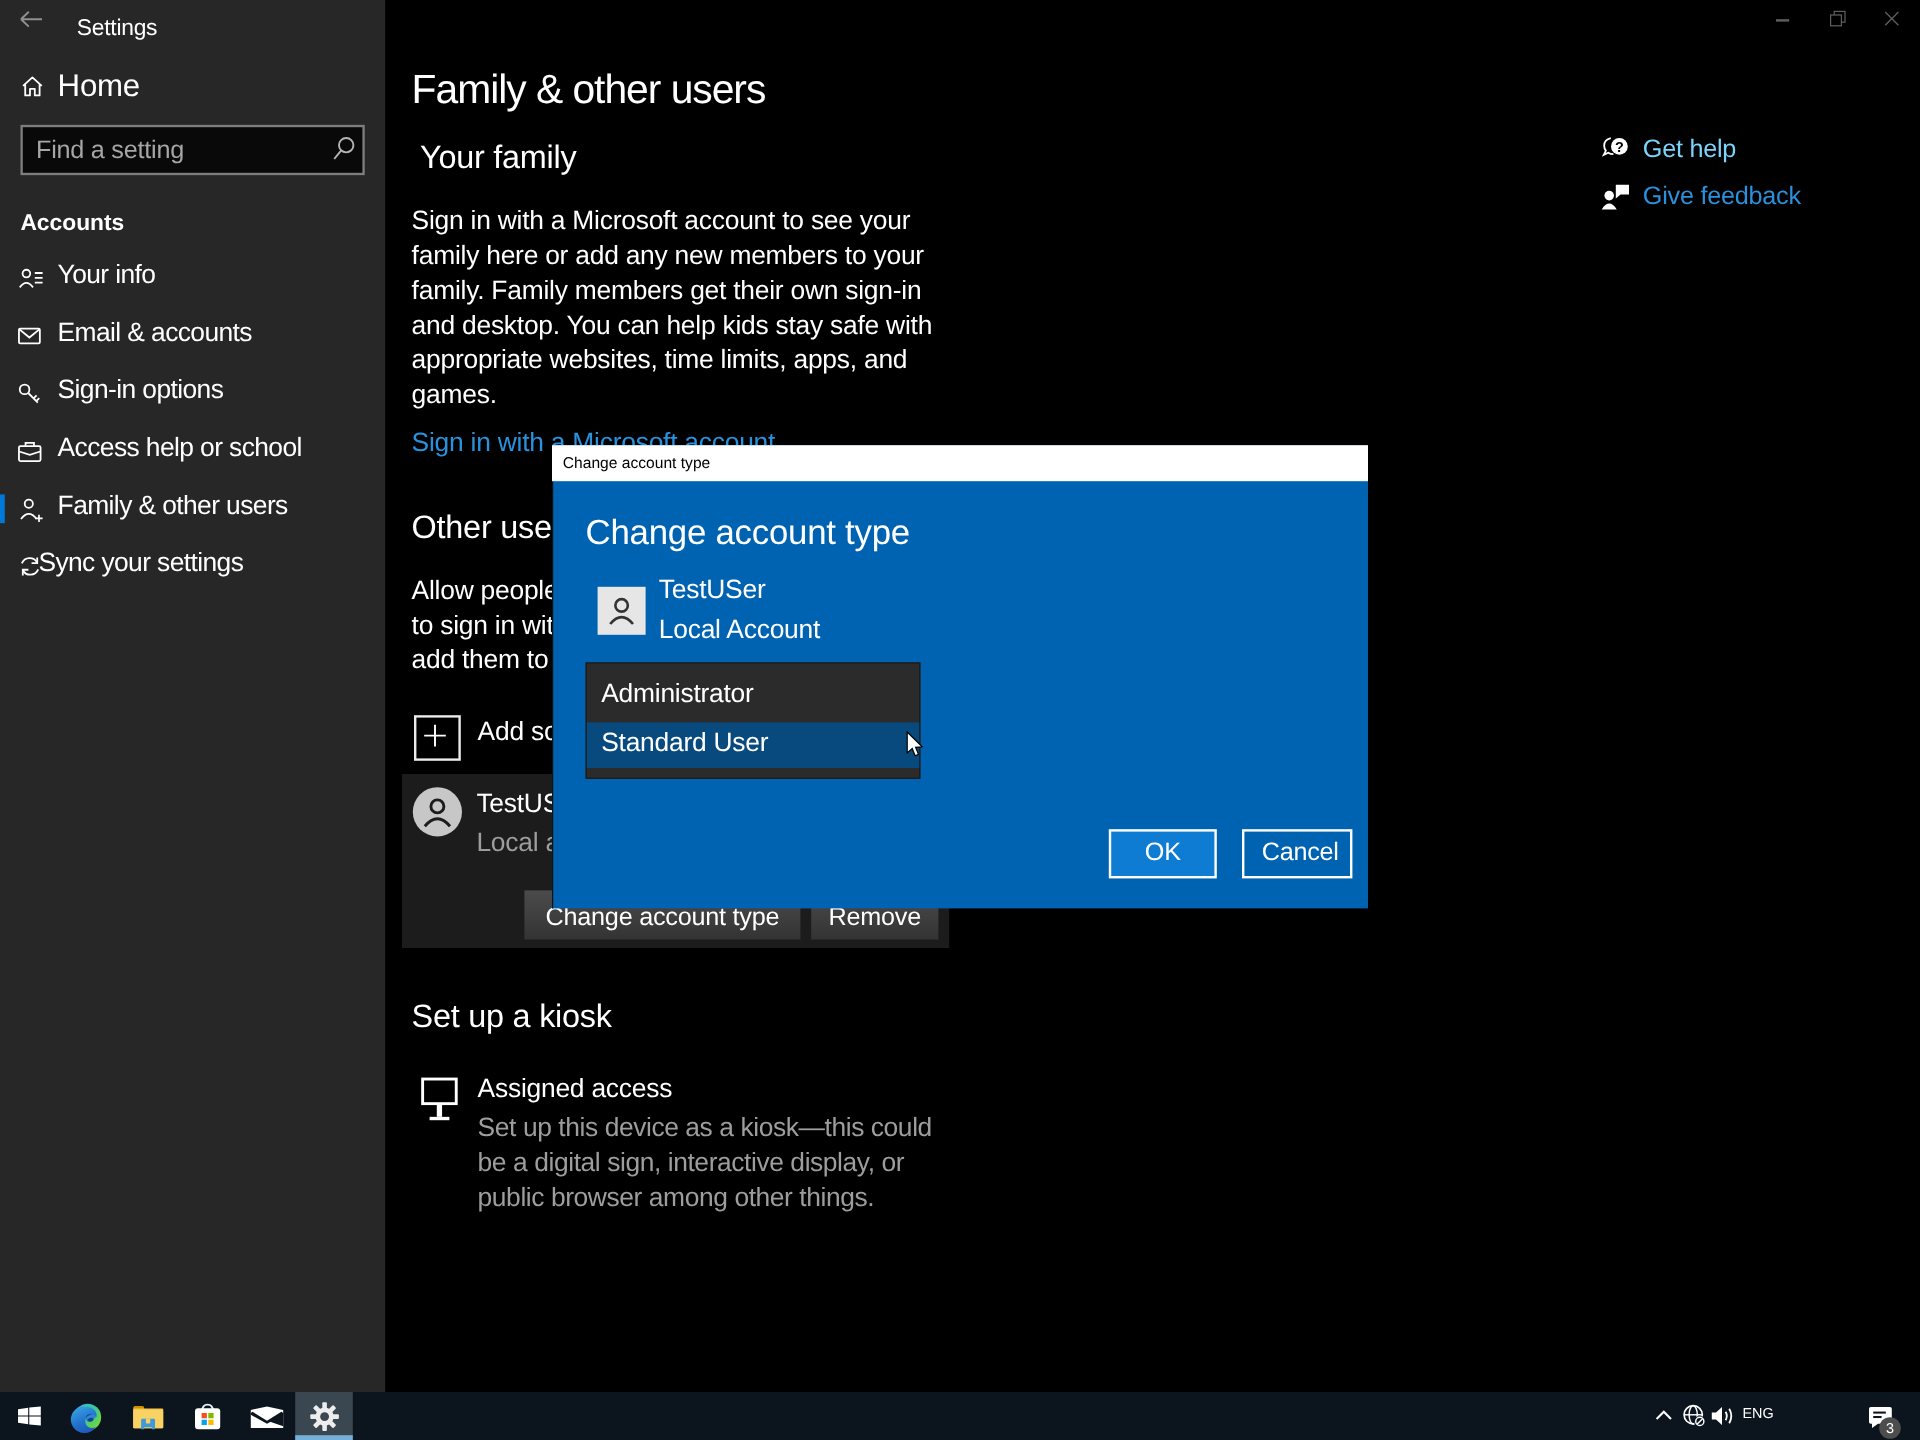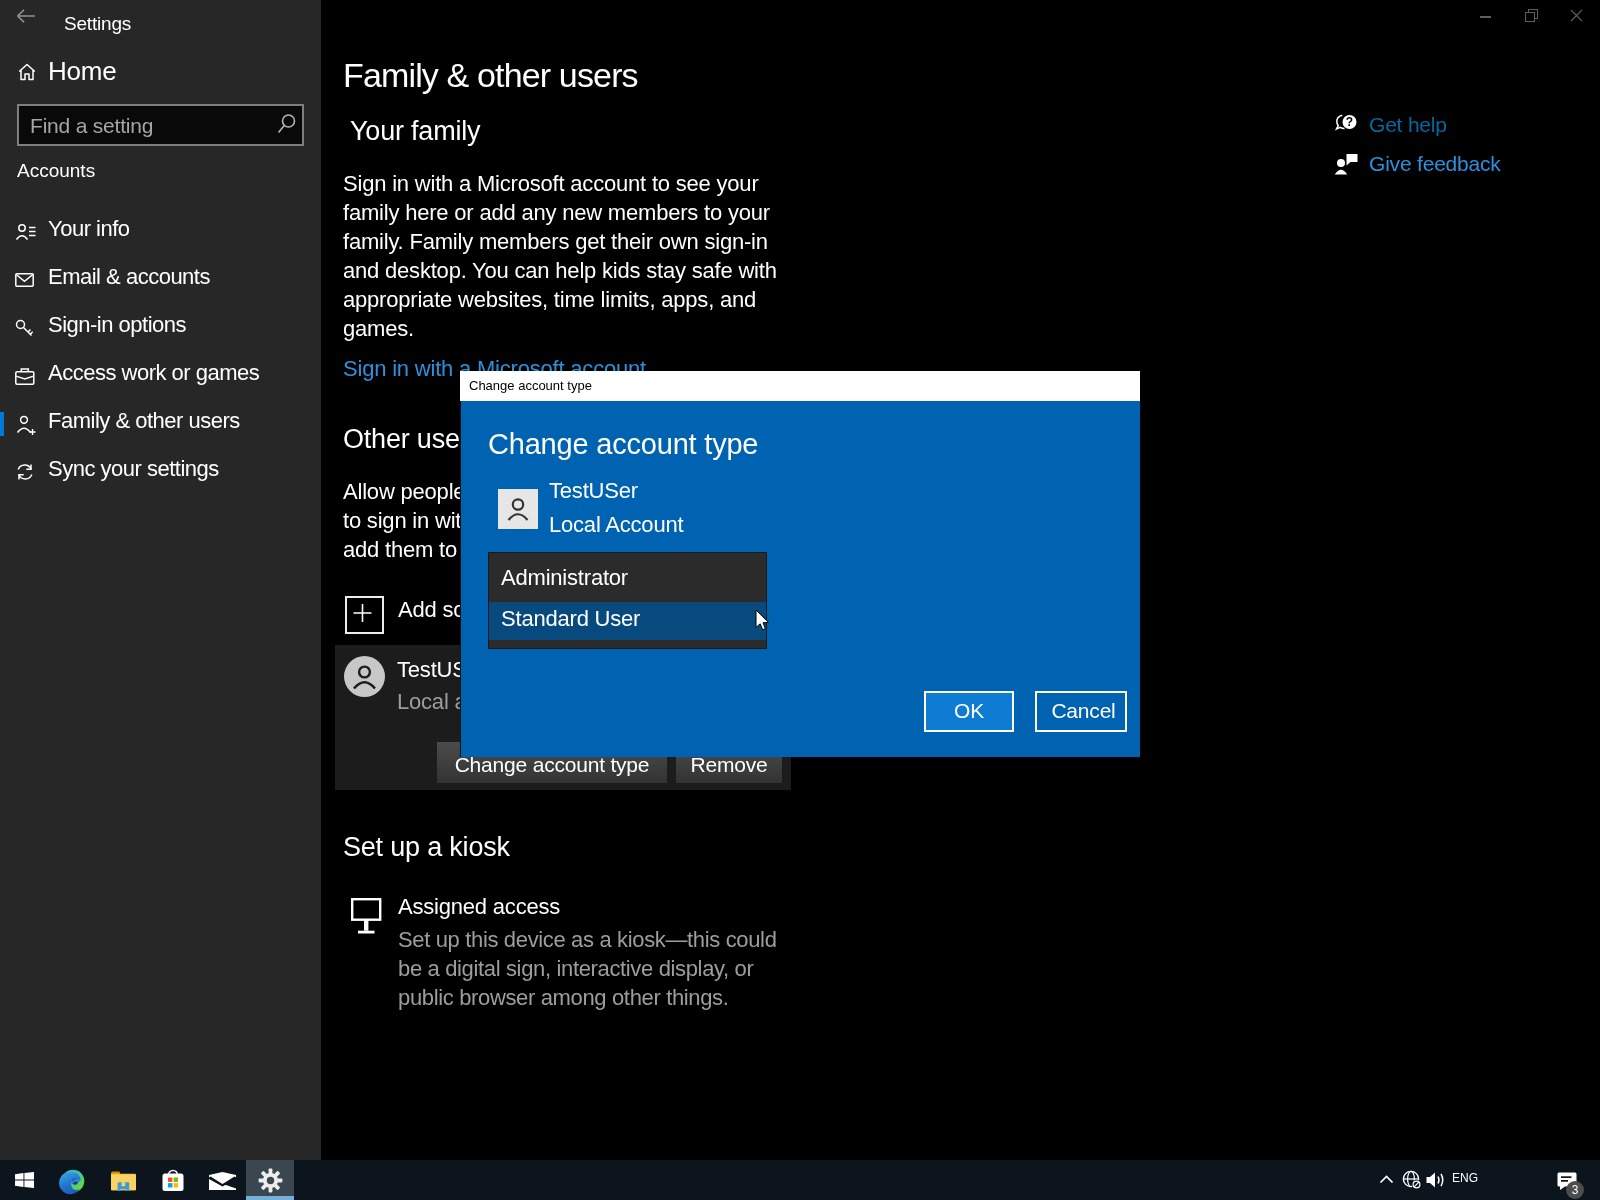--- a/index.html
+++ b/index.html
@@ -21,28 +21,28 @@
  <path d="M2.2 9.5 L10 2.5 L17.8 9.5 M4 8.2 V17.5 H8 V12 H12 V17.5 H16 V8.2" stroke="#fff" stroke-width="1.5" fill="none" stroke-linejoin="round"></path>
 </svg>
 <div class="t" style="left:48px;top:58px;font-size:26px">Home</div>
 
 <div class="a" style="left:17px;top:104px;width:287px;height:42px;background:#090909;border:2px solid #7e7e7e"></div>
 <div class="t" style="left:30px;top:114px;font-size:21px;line-height:23px;color:#a6a6a6">Find a setting</div>
 <svg class="a" style="left:276px;top:112px" width="22" height="24" viewBox="0 0 22 24">
  <circle cx="12.5" cy="9" r="6" stroke="#b5b5b5" stroke-width="1.6" fill="none"></circle>
  <path d="M8.2 13.6 L2.5 20.5" stroke="#b5b5b5" stroke-width="1.6"></path>
 </svg>
-<div class="t" style="left:17px;top:159px;font-size:19px;line-height:24px;font-weight:normal;letter-spacing:0">Accounts</div>
+<div class="t" style="left:17px;top:175px;font-size:19px;line-height:24px;font-weight:bold;letter-spacing:0">Accounts</div>
 
 <div class="t" style="left:48px;top:217px;line-height:24px;letter-spacing:-0.5px">Your info</div>
 <div class="t" style="left:48px;top:265px;line-height:24px;letter-spacing:-0.5px">Email &amp; accounts</div>
 <div class="t" style="left:48px;top:313px;line-height:24px;letter-spacing:-0.5px">Sign-in options</div>
-<div class="t" style="left:48px;top:361px;line-height:24px;letter-spacing:-0.5px">Access work or games</div>
+<div class="t" style="left:48px;top:361px;line-height:24px;letter-spacing:-0.5px">Access help or school</div>
 <div class="t" style="left:48px;top:409px;line-height:24px;letter-spacing:-0.5px">Family &amp; other users</div>
-<div class="t" style="left:48px;top:457px;line-height:24px;letter-spacing:-0.5px">Sync your settings</div>
+<div class="t" style="left:32px;top:457px;line-height:24px;letter-spacing:-0.5px">Sync your settings</div>
 <div class="a" style="left:0;top:412px;width:4px;height:24px;background:#0078d7"></div>
 
 <svg class="a" style="left:15px;top:223px" width="22" height="18" viewBox="0 0 22 18">
  <circle cx="7" cy="5" r="3.2" stroke="#fff" stroke-width="1.5" fill="none"></circle>
  <path d="M1.5 16.5 q5.5 -7.5 11 0" stroke="#fff" stroke-width="1.5" fill="none"></path>
  <path d="M14 4.5 h6.5 M14 8.5 h6.5 M14 12.5 h6.5" stroke="#fff" stroke-width="1.5"></path>
 </svg>
 <svg class="a" style="left:15px;top:273px" width="20" height="14" viewBox="0 0 20 14">
  <rect x="0.8" y="0.8" width="17.4" height="12.4" rx="1" stroke="#fff" stroke-width="1.5" fill="none"></rect>
  <path d="M1.2 1.5 L9.5 8.3 L17.8 1.5" stroke="#fff" stroke-width="1.5" fill="none"></path>
@@ -98,21 +98,21 @@
  <rect x="7" y="32.7" width="16.5" height="2.8" fill="#fff"></rect>
 </svg>
 <div class="t" style="left:398px;top:894px">Assigned access</div>
 <div class="t" style="left:398px;top:925px;line-height:29px;white-space:normal;width:420px;color:#9d9d9d;letter-spacing:-0.35px">Set up this device as a kiosk—this could<br>be a digital sign, interactive display, or<br>public browser among other things.</div>
 
 <svg class="a" style="left:1335px;top:113px" width="24" height="22" viewBox="0 0 24 22">
  <path d="M9.5 15.5 q-2.5 0 -4.3 -1.2 L1.5 16 L3.2 12.5 Q1.8 10.7 1.8 8.5 q0 -5 5.5 -6.3" stroke="#fff" stroke-width="1.5" fill="none"></path>
  <circle cx="14.5" cy="9" r="7" fill="#fff"></circle>
  <text x="14.5" y="13.4" font-size="12" font-weight="bold" fill="#000" text-anchor="middle" font-family="Liberation Sans">?</text>
 </svg>
-<div class="t" style="left:1369px;top:113px;font-size:21px;line-height:24px;color:#0369a1">Get help</div>
+<div class="t" style="left:1369px;top:113px;font-size:21px;line-height:24px;color:#7dd3fc">Get help</div>
 <svg class="a" style="left:1335px;top:153px" width="24" height="22" viewBox="0 0 24 22">
  <circle cx="6" cy="10" r="4" fill="#fff"></circle>
  <path d="M-0.3 21.5 Q6 11.8 12.3 21.5 Z" fill="#fff"></path>
  <path d="M11.5 1 h11 v8 h-7 l-4 3.5 z" fill="#fff"></path>
 </svg>
 <div class="t" style="left:1369px;top:152px;font-size:21px;line-height:24px;color:#2a91dd">Give feedback</div>
 
 <div class="a" style="left:1480px;top:16px;width:11px;height:2px;background:#5f5f5f"></div>
 <svg class="a" style="left:1525px;top:9px" width="13" height="13" viewBox="0 0 13 13">
  <rect x="3.5" y="0.5" width="9" height="9" stroke="#5f5f5f" stroke-width="1" fill="none"></rect>

